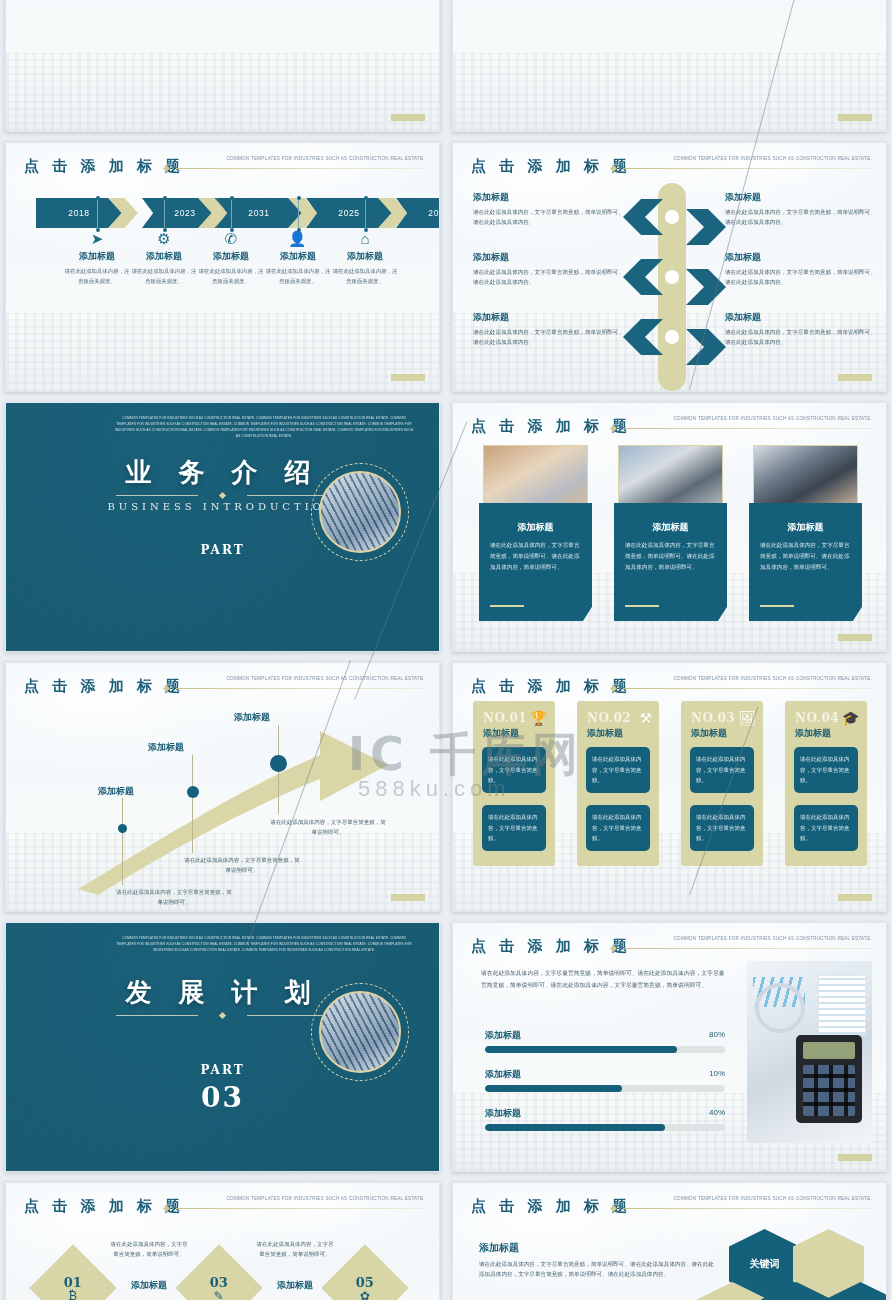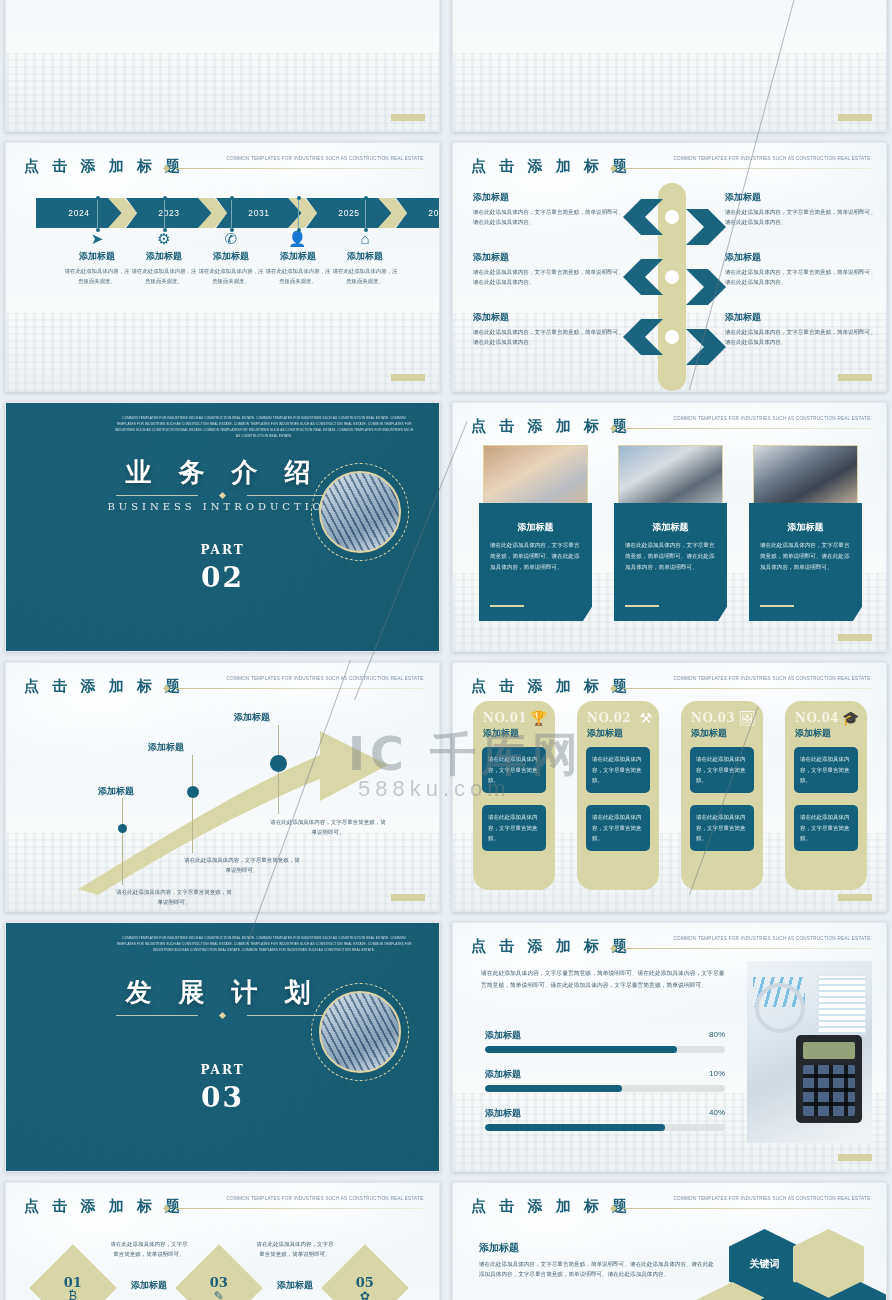--- a/index.html
+++ b/index.html
@@ -181,22 +181,22 @@
 
   
   .growth{ position:absolute; left:14px; top:30px; width:400px; height:205px; }
   .g-lab{ position:absolute; color:#1d5f78; font-weight:700; font-size:9px; font-family:"DejaVu Sans",sans-serif; }
   .g-txt{ position:absolute; color:#46606f; font-size:5.5px; line-height:1.9; font-family:"DejaVu Sans",sans-serif; }
   .g-dot{ position:absolute; border-radius:50%; background:#16607c; }
   .g-stem{ position:absolute; width:1px; background:#b9b591; }
 
   
   .nocard{
-    position:absolute; top:38px; width:82px; height:189px;
-    background:#d8d5a6; border-radius:16px;
+    position:absolute; top:38px; width:82px; height:165px;
+    background:#d8d5a6; border-radius:3px;
   }
   .nocard .no{
     position:absolute; left:10px; top:10px; font-size:12px; color:#f4f3e4; font-weight:700;
     font-family:"DejaVu Serif","Liberation Serif",serif; letter-spacing:.5px;
   }
   .nocard .t{
     position:absolute; left:10px; top:26px; font-size:9px; color:#1d5f78; font-weight:700;
     font-family:"DejaVu Sans",sans-serif;
   }
   .nocard .ic{ position:absolute; right:7px; top:9px; font-size:14px; color:#fff; }
@@ -282,23 +282,23 @@
 
   <div class="slide light">
     <div class="content">
       <div class="shead">
         <div class="title">点 击 添 加 标 题</div>
         <div class="dot"></div>
         <div class="rule"></div>
         <div class="sub">COMMON TEMPLATES FOR INDUSTRIES SUCH AS CONSTRUCTION REAL ESTATE.</div>
       </div>
       <div class="tl">
-        <div class="chev" style="left:0">2024</div>
+        <div class="chev" style="left:0">2018</div>
         <div class="gchev" style="left:72px"></div>
-        <div class="chev" style="left:90px">2023</div>
+        <div class="chev" style="left:106px">2023</div>
         <div class="gchev" style="left:162px"></div>
         <div class="chev" style="left:180px">2031</div>
         <div class="gchev" style="left:252px"></div>
         <div class="chev" style="left:270px">2025</div>
         <div class="gchev" style="left:342px"></div>
         <div class="chev" style="left:360px">2026</div>
       </div>
       <div class="tlcol" style="left:57px">
         <div class="stem"></div>
         <div class="ic">➤</div>
@@ -385,21 +385,20 @@
     <div class="bg"></div>
     <div class="arc"></div>
     <div class="content">
       <div class="micro">COMMON TEMPLATES FOR INDUSTRIES SUCH AS CONSTRUCTION REAL ESTATE. COMMON TEMPLATES FOR INDUSTRIES SUCH AS CONSTRUCTION REAL ESTATE. COMMON TEMPLATES FOR INDUSTRIES SUCH AS CONSTRUCTION REAL ESTATE. COMMON TEMPLATES FOR INDUSTRIES SUCH AS CONSTRUCTION REAL ESTATE. COMMON TEMPLATES FOR INDUSTRIES SUCH AS CONSTRUCTION REAL ESTATE. COMMON TEMPLATES FOR INDUSTRIES SUCH AS CONSTRUCTION REAL ESTATE. COMMON TEMPLATES FOR INDUSTRIES SUCH AS CONSTRUCTION REAL ESTATE.</div>
       <div class="cn">业 务 介 绍</div>
       <div class="ln l"></div>
       <div class="dm"></div>
       <div class="ln r"></div>
       <div class="en">BUSINESS  INTRODUCTION</div>
       <div class="pt">PART</div>
-      <div class="num">02</div>
       <div class="dash"></div>
       <div class="circ"></div>
     </div>
   </div>
 
   <div class="slide light">
     <div class="content">
       <div class="shead">
         <div class="title">点 击 添 加 标 题</div>
         <div class="dot"></div>

